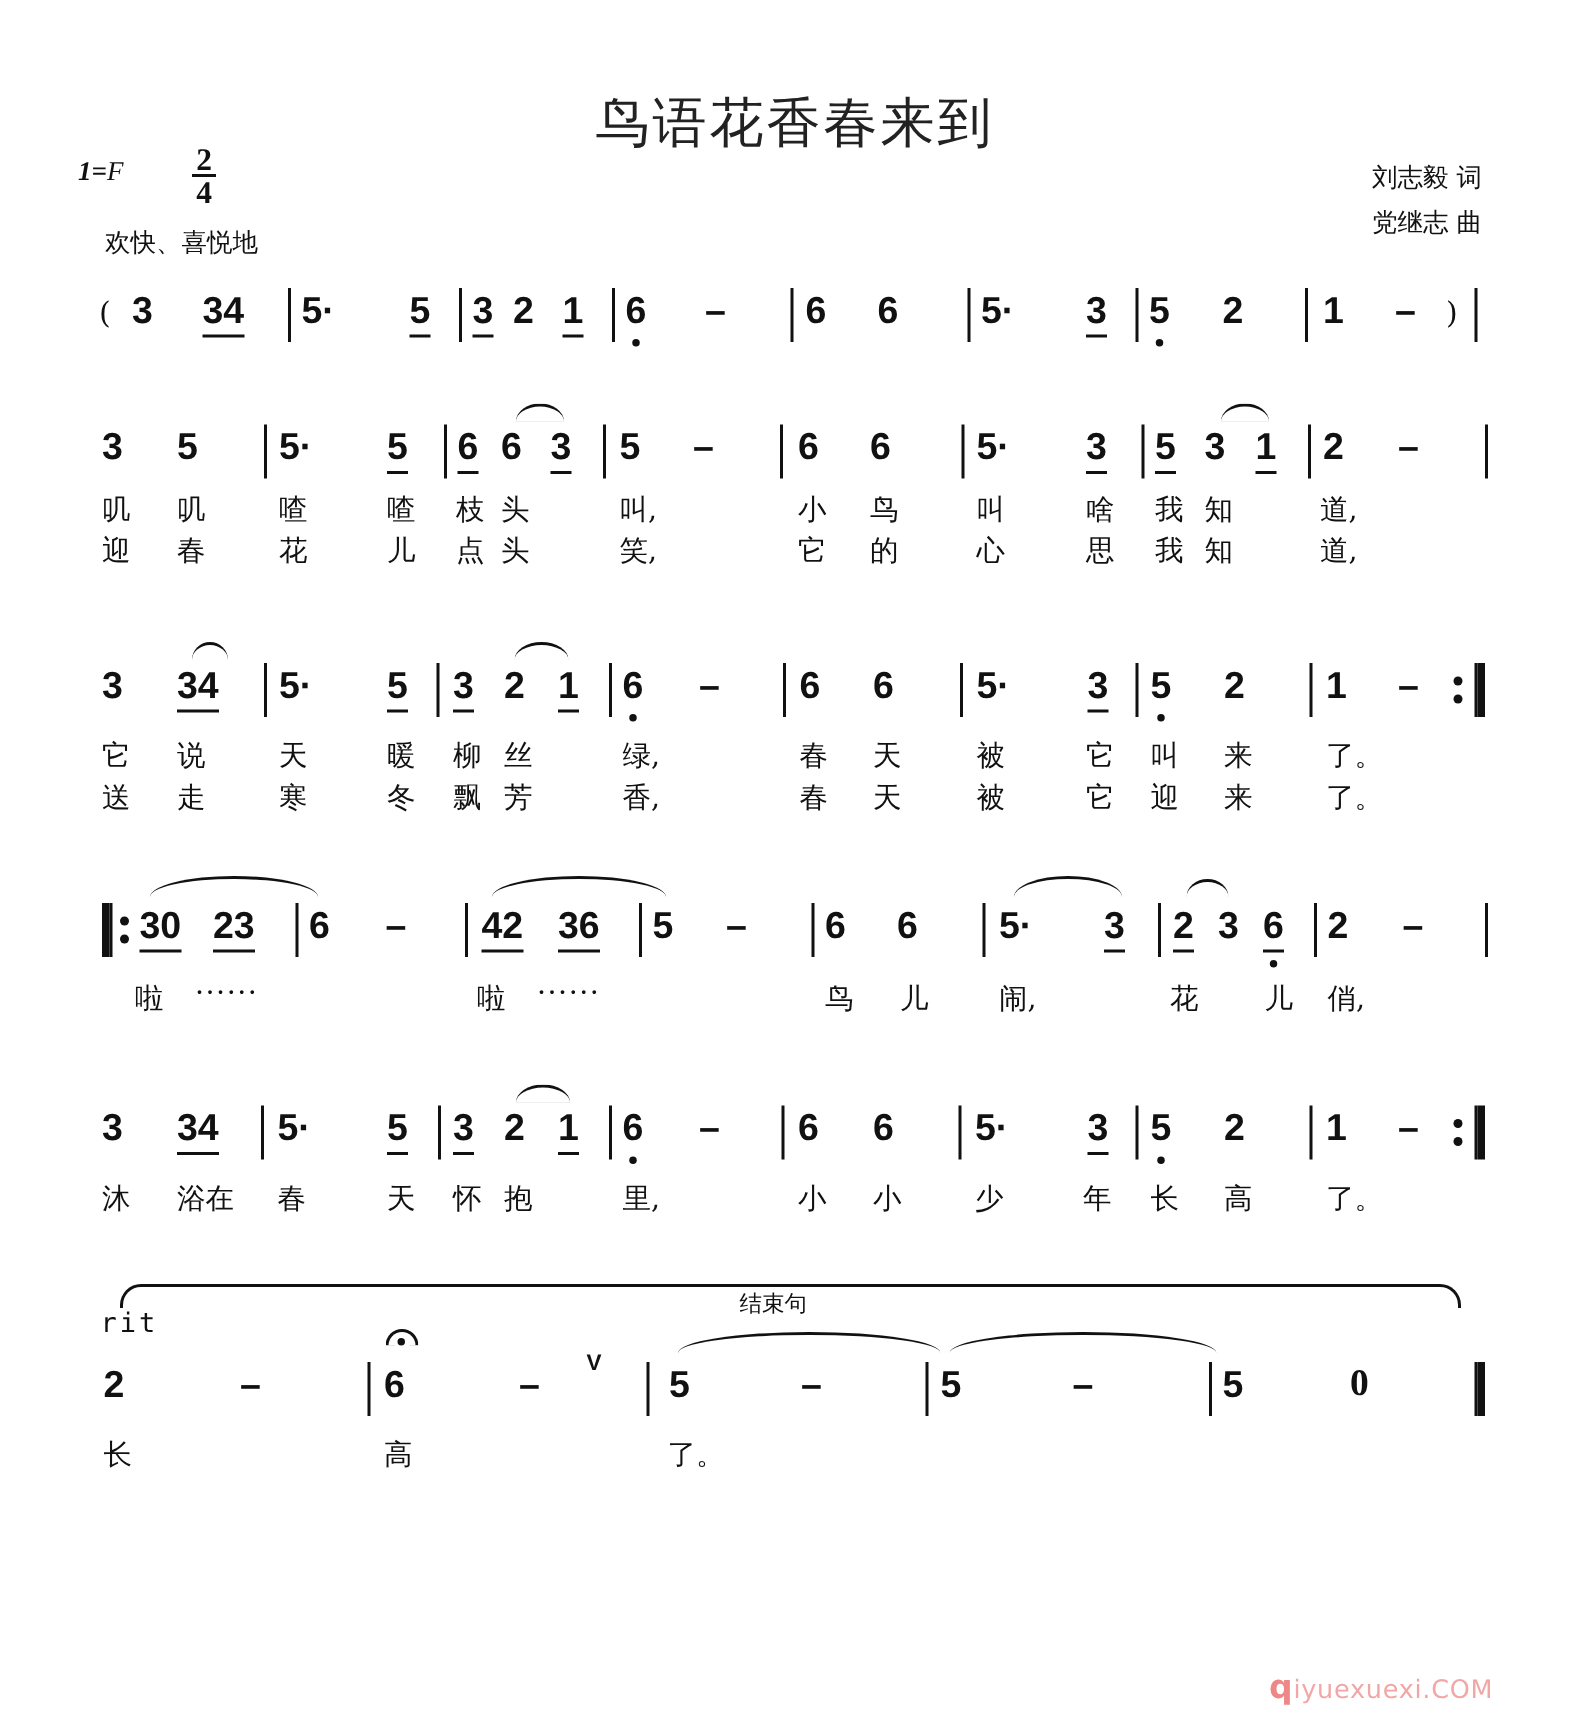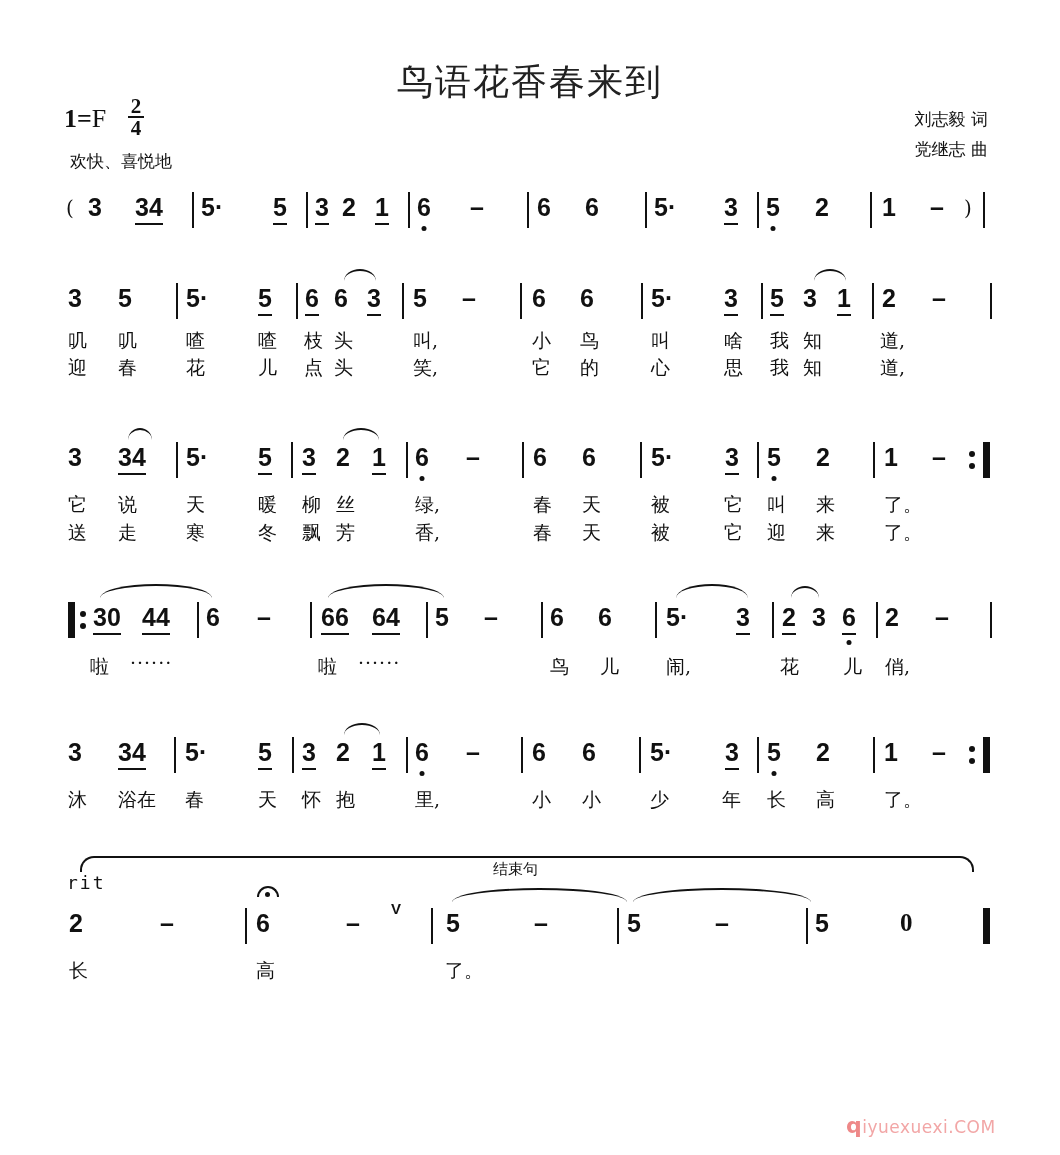--- a/index.html
+++ b/index.html
@@ -1,18 +1,18 @@
 <!DOCTYPE html>
 <html><head>
 <meta charset="utf-8">
 <style>
   html, body { margin: 0; padding: 0; background: #ffffff; }
   body { width: 1060px; height: 1155px; position: relative; overflow: hidden; color: #111; font-family: "DejaVu Sans", sans-serif; }
   .title { position: absolute; left: 0; width: 1060px; top: 58px; text-align: center; font-family: "DejaVu Serif", serif; font-size: 36px; letter-spacing: 2px; color: #222; }
-  .key { position: absolute; left: 64px; top: 104px; font-family: "Liberation Serif", serif; font-size: 26px; font-weight: bold; }
+  .key { position: absolute; left: 52px; top: 104px; font-family: "Liberation Serif", serif; font-size: 18px; font-weight: bold; font-style: italic; }
   .key .f { font-weight: normal; }
   .meter { position: absolute; left: 128px; top: 96px; width: 16px; text-align: center; font-family: "Liberation Serif", serif; font-weight: bold; font-size: 21px; line-height: 20px; }
   .meter .top { border-bottom: 2px solid #111; }
   .tempo { position: absolute; left: 70px; top: 150px; font-family: "DejaVu Serif", serif; font-size: 17px; }
   .credits { position: absolute; right: 72px; top: 104px; font-family: "DejaVu Serif", serif; font-size: 17px; text-align: right; line-height: 30px; }
   .credits div { white-space: pre; }
 
   .row { position: absolute; left: 0; width: 1060px; }
   .tok { position: absolute; font-family: "Liberation Sans", sans-serif; font-weight: bold; font-size: 25px; line-height: 30px; }
   .tok.u { border-bottom: 2px solid #111; padding-bottom: 1px; }
@@ -206,28 +206,28 @@
     <span class="lyr" style="left:816px;top:78px;">来</span>
     <span class="lyr" style="left:884px;top:78px;">了。</span>
   </div>
 </div>
 
 <div class="row" style="top:602px;">
   <div class="dbar" style="left:68px;transform:scaleX(-1);"></div>
   <div class="rep" style="left:80px;top:7px;"></div>
   <div class="slur" style="left:100px;top:-18px;width:112px;height:12px;"></div>
   <span class="tok u" style="left:93px;">30</span>
-  <span class="tok u" style="left:142px;">44</span>
+  <span class="tok u" style="left:142px;">23</span>
   <div class="bar" style="left:197px;"></div>
   <span class="tok" style="left:206px;">6</span>
   <span class="tok" style="left:257px;">–</span>
   <div class="bar" style="left:310px;"></div>
   <div class="slur" style="left:328px;top:-18px;width:116px;height:12px;"></div>
-  <span class="tok u" style="left:321px;">66</span>
-  <span class="tok u" style="left:372px;">64</span>
+  <span class="tok u" style="left:321px;">42</span>
+  <span class="tok u" style="left:372px;">36</span>
   <div class="bar" style="left:426px;"></div>
   <span class="tok" style="left:435px;">5</span>
   <span class="tok" style="left:484px;">–</span>
   <div class="bar" style="left:541px;"></div>
   <span class="tok" style="left:550px;">6</span>
   <span class="tok" style="left:598px;">6</span>
   <div class="bar" style="left:655px;"></div>
   <div class="slur" style="left:676px;top:-18px;width:72px;height:12px;"></div>
   <span class="tok" style="left:666px;">5·</span>
   <span class="tok u" style="left:736px;">3</span>

